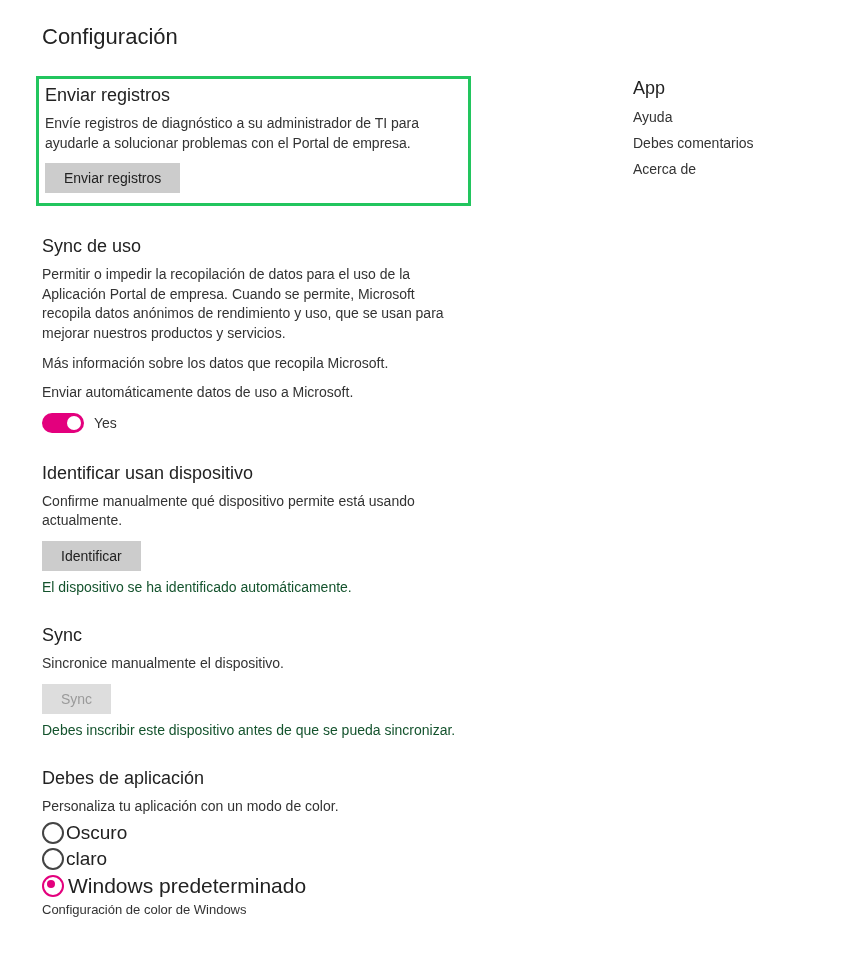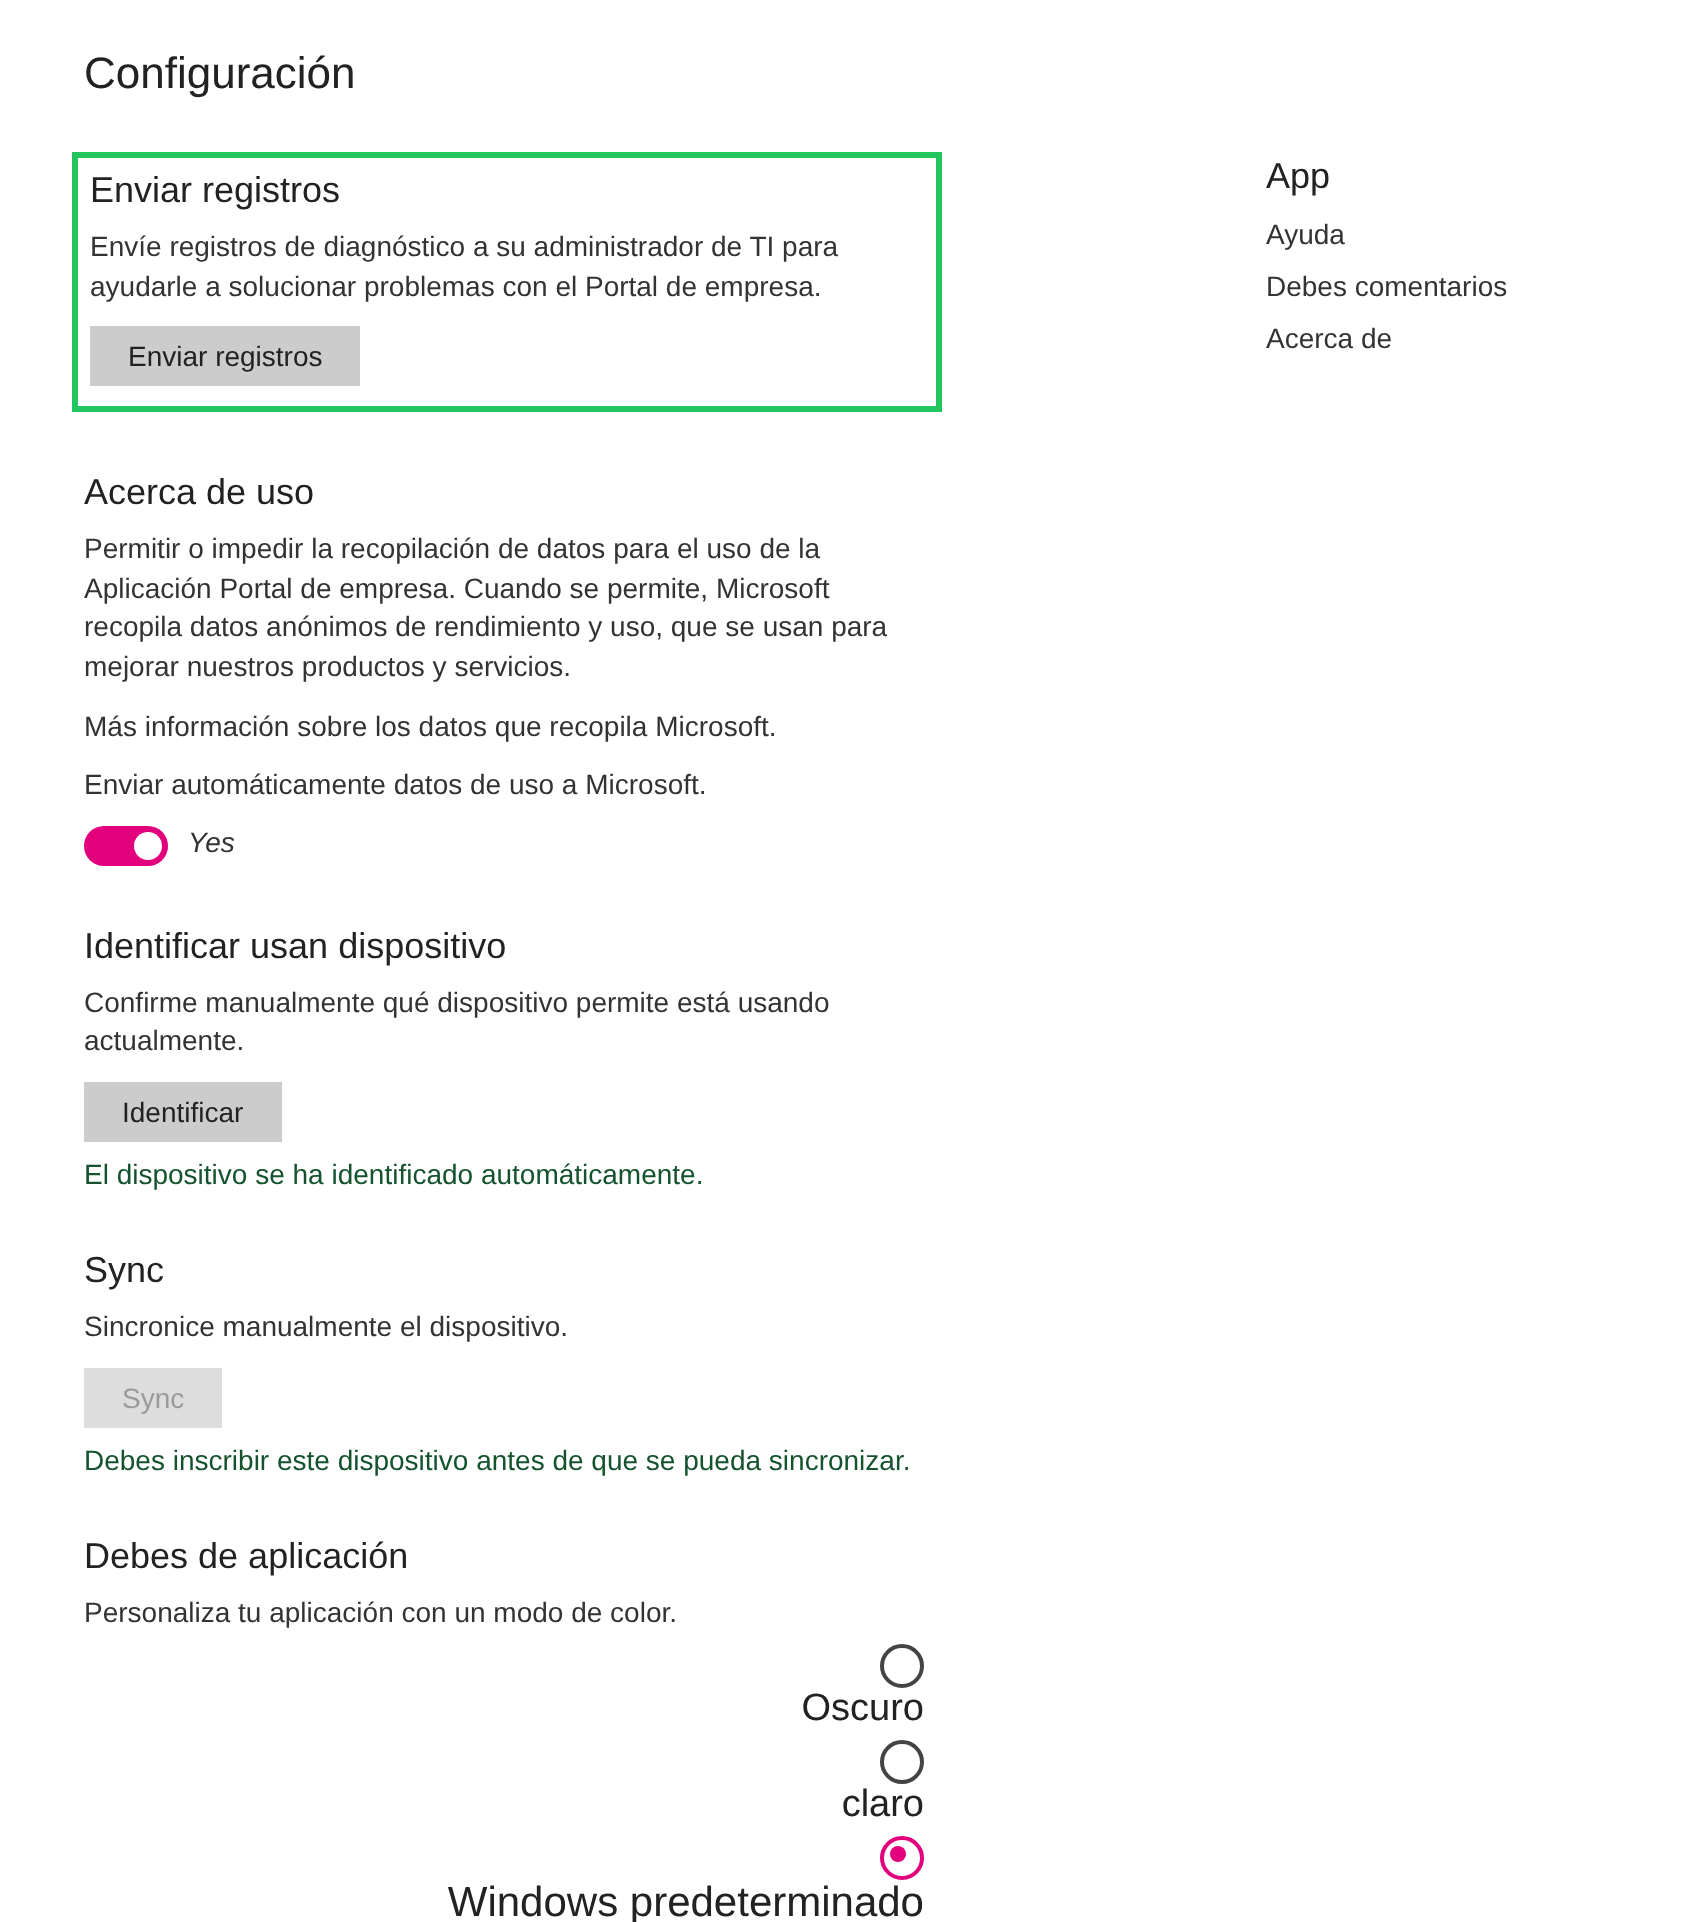--- a/index.html
+++ b/index.html
@@ -70,22 +70,22 @@
   .highlight-box {
     border: 3px solid #22c55e;
     padding: 6px 8px 10px 6px;
     margin-left: -6px;
     margin-bottom: 30px;
     width: 415px;
   }
   
   .toggle-row {
     display: flex;
+    align-items: center;
     margin-top: 6px;
-    font-style: italic;
   }
   .toggle {
     width: 42px;
     height: 20px;
     border-radius: 10px;
     background: #e3007d;
     position: relative;
     cursor: pointer;
   }
   .toggle .knob {
@@ -97,23 +97,22 @@
     background: #fff;
     border-radius: 50%;
   }
   .toggle-label {
     margin-left: 10px;
     font-size: 14px;
   }
   
   .radio-row {
     display: flex;
-    align-items: flex-end;
+    align-items: center;
     margin: 4px 0;
-    flex-direction: column;
   }
   .radio-outer {
     width: 18px;
     height: 18px;
     border-radius: 50%;
     border: 2px solid #444;
     position: relative;
     flex-shrink: 0;
   }
   .radio-outer.selected {
@@ -163,21 +162,21 @@
 
     <h1 class="page-title">Configuración</h1>
 
     <div class="highlight-box">
       <div class="section-title">Enviar registros</div>
       <p class="section-text">Envíe registros de diagnóstico a su administrador de TI para ayudarle a solucionar problemas con el Portal de empresa.</p>
       <button class="btn">Enviar registros</button>
     </div>
 
     <div class="section">
-      <div class="section-title">Acerca de uso</div>
+      <div class="section-title">Sync de uso</div>
       <p class="section-text">Permitir o impedir la recopilación de datos para el uso de la Aplicación Portal de empresa. Cuando se permite, Microsoft recopila datos anónimos de rendimiento y uso, que se usan para mejorar nuestros productos y servicios.</p>
       <p class="section-text">Más información sobre los datos que recopila Microsoft.</p>
       <p class="section-text">Enviar automáticamente datos de uso a Microsoft.</p>
       <div class="toggle-row">
         <div class="toggle">
           <div class="knob"></div>
         </div>
         <span class="toggle-label">Yes</span>
       </div>
     </div>

